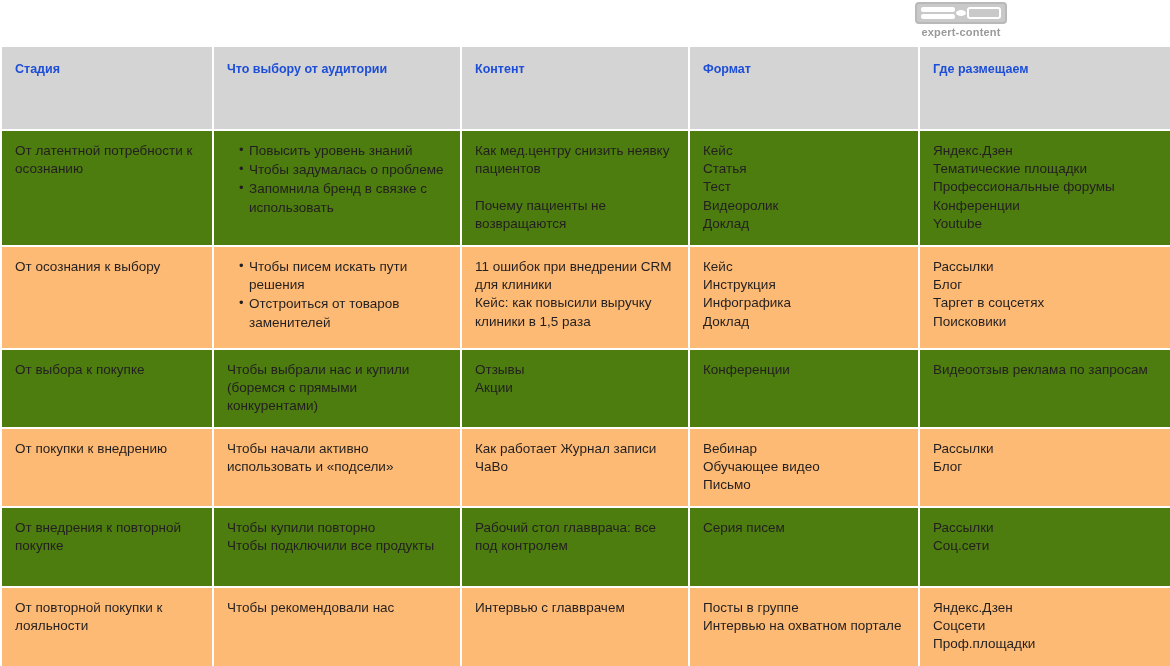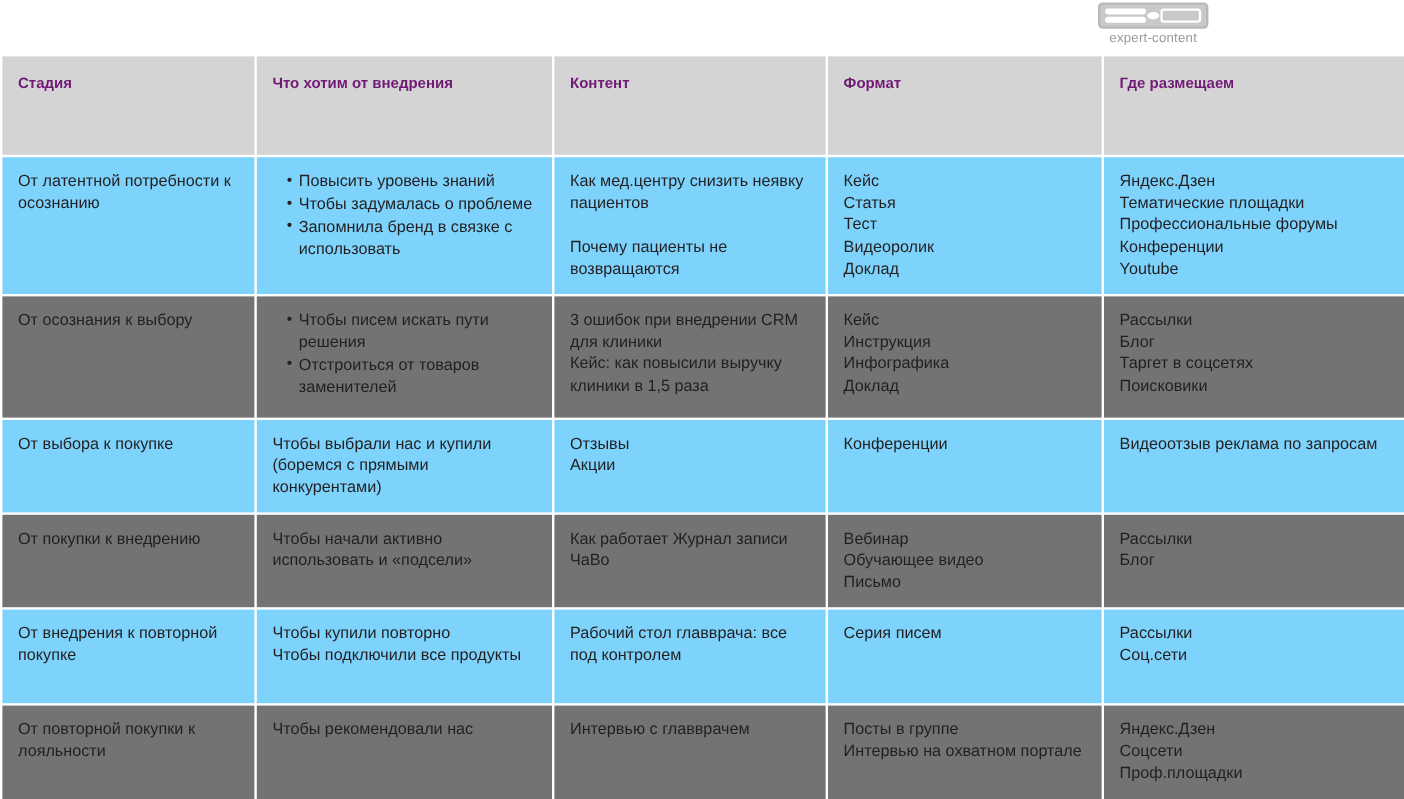--- a/index.html
+++ b/index.html
@@ -13,20 +13,21 @@
     font-family: "Liberation Sans", sans-serif;
     color: #231f20;
     overflow: hidden;
   }
 
   
   .logo-strip {
     position: relative;
     height: 45px;
     width: 1018px;
+    font-weight: bold;
   }
   .logo-block {
     position: absolute;
     right: 2px;
     top: 2px;
     width: 110px;
     text-align: center;
   }
   .logo-mark {
     width: 92px;
@@ -110,25 +111,25 @@
     padding: 11px 12px 11px 13px;
     font-weight: normal;
     font-size: 13.5px;
     line-height: 1.35;
   }
   table.matrix thead th {
     background: #d4d4d4;
     font-weight: bold;
     font-size: 12.5px;
     height: 57px;
-    color: #701a75;
+    color: #1d4ed8;
     padding-top: 14px;
   }
-  tr.row-shaded td { background: #7dd3fc; }
-  tr.row-plain  td { background: #737373; }
+  tr.row-shaded td { background: #4d7c0f; }
+  tr.row-plain  td { background: #fdba74; }
 
   col.c0 { width: 210px; }
   col.c1 { width: 246px; }
   col.c2 { width: 226px; }
   col.c3 { width: 228px; }
   col.c4 { width: 260px; }
 
   ul.cell-list {
     margin: 0;
     padding: 0 0 0 13px;
@@ -170,21 +171,21 @@
   <colgroup>
     <col class="c0">
         <col class="c1">
         <col class="c2">
         <col class="c3">
         <col class="c4">
   </colgroup>
   <thead>
     <tr>
       <th>Стадия</th>
-      <th>Что хотим от внедрения</th>
+      <th>Что выбору от аудитории</th>
       <th>Контент</th>
       <th>Формат</th>
       <th>Где размещаем</th>
     </tr>
   </thead>
   <tbody>
 
     <tr class="row-shaded" style="height:114px">
       <td><span class="plain-lines">От латентной потребности к осознанию</span></td>
       <td>
@@ -210,21 +211,21 @@
     </tr>
 
     <tr class="row-plain" style="height:101px">
       <td><span class="plain-lines">От осознания к выбору</span></td>
       <td>
         <ul class="cell-list">
           <li>Чтобы писем искать пути решения</li>
           <li>Отстроиться от товаров заменителей</li>
         </ul>
       </td>
-      <td><span class="plain-lines">3 ошибок при внедрении CRM для клиники
+      <td><span class="plain-lines">11 ошибок при внедрении CRM для клиники
 Кейс: как повысили выручку клиники в 1,5 раза</span></td>
       <td><span class="plain-lines">Кейс
 Инструкция
 Инфографика
 Доклад</span></td>
       <td><span class="plain-lines">Рассылки
 Блог
 Таргет в соцсетях
 Поисковики</span></td>
     </tr>

